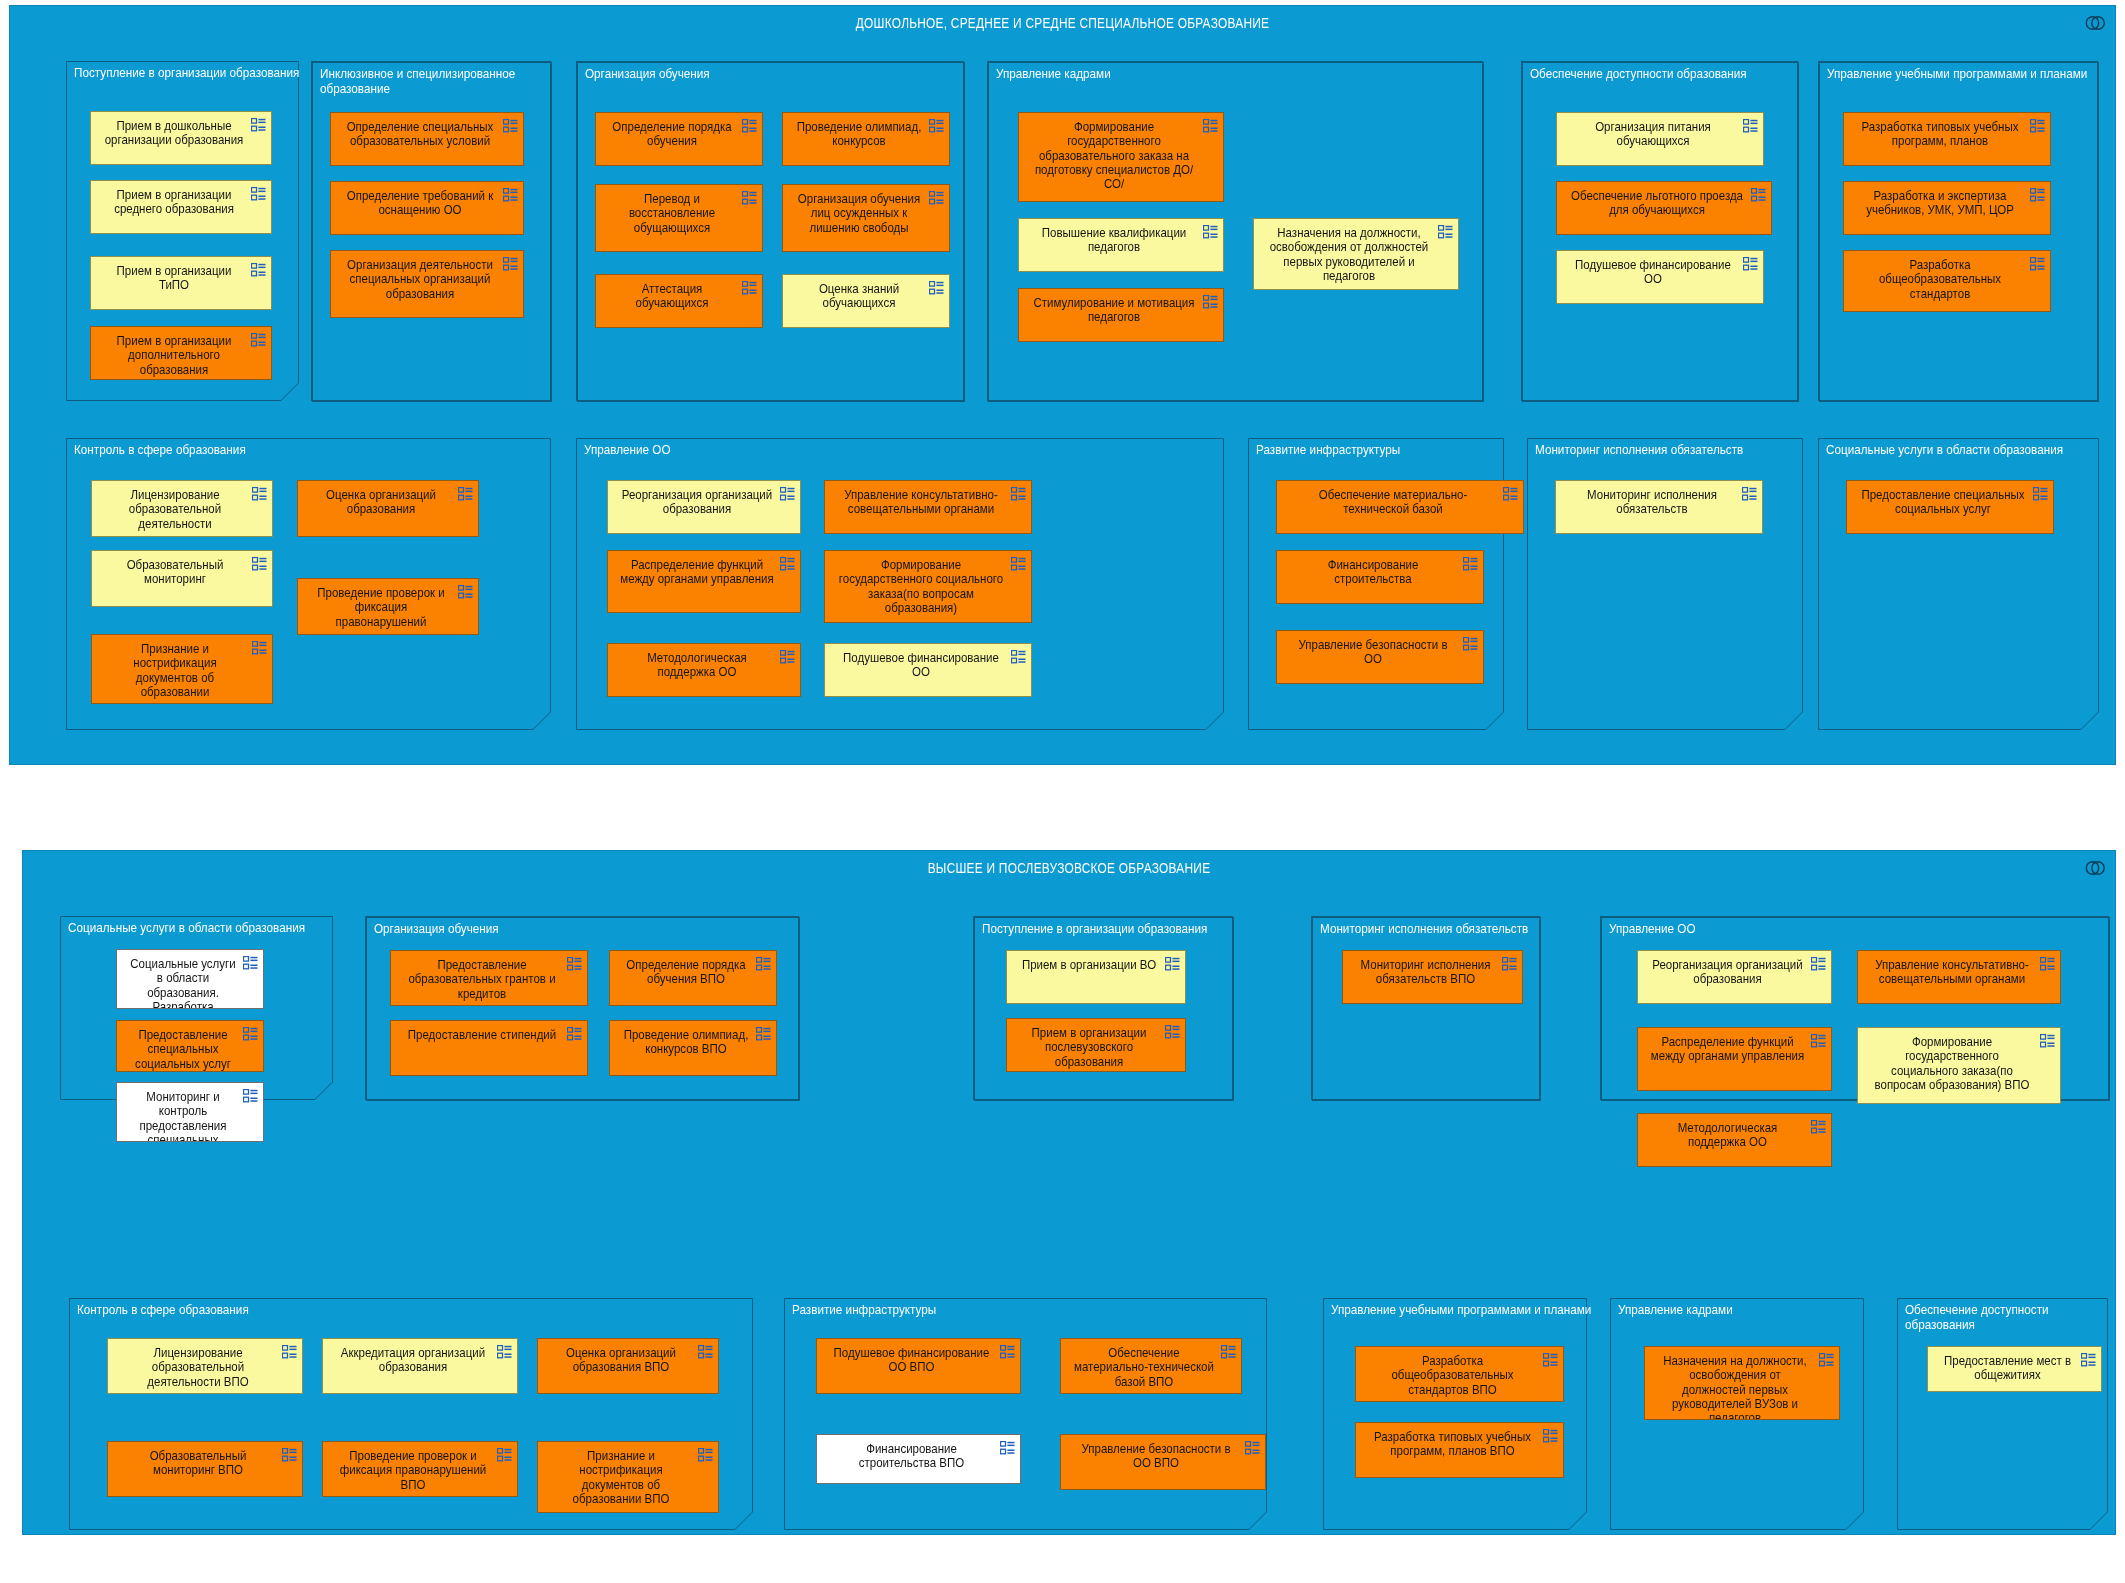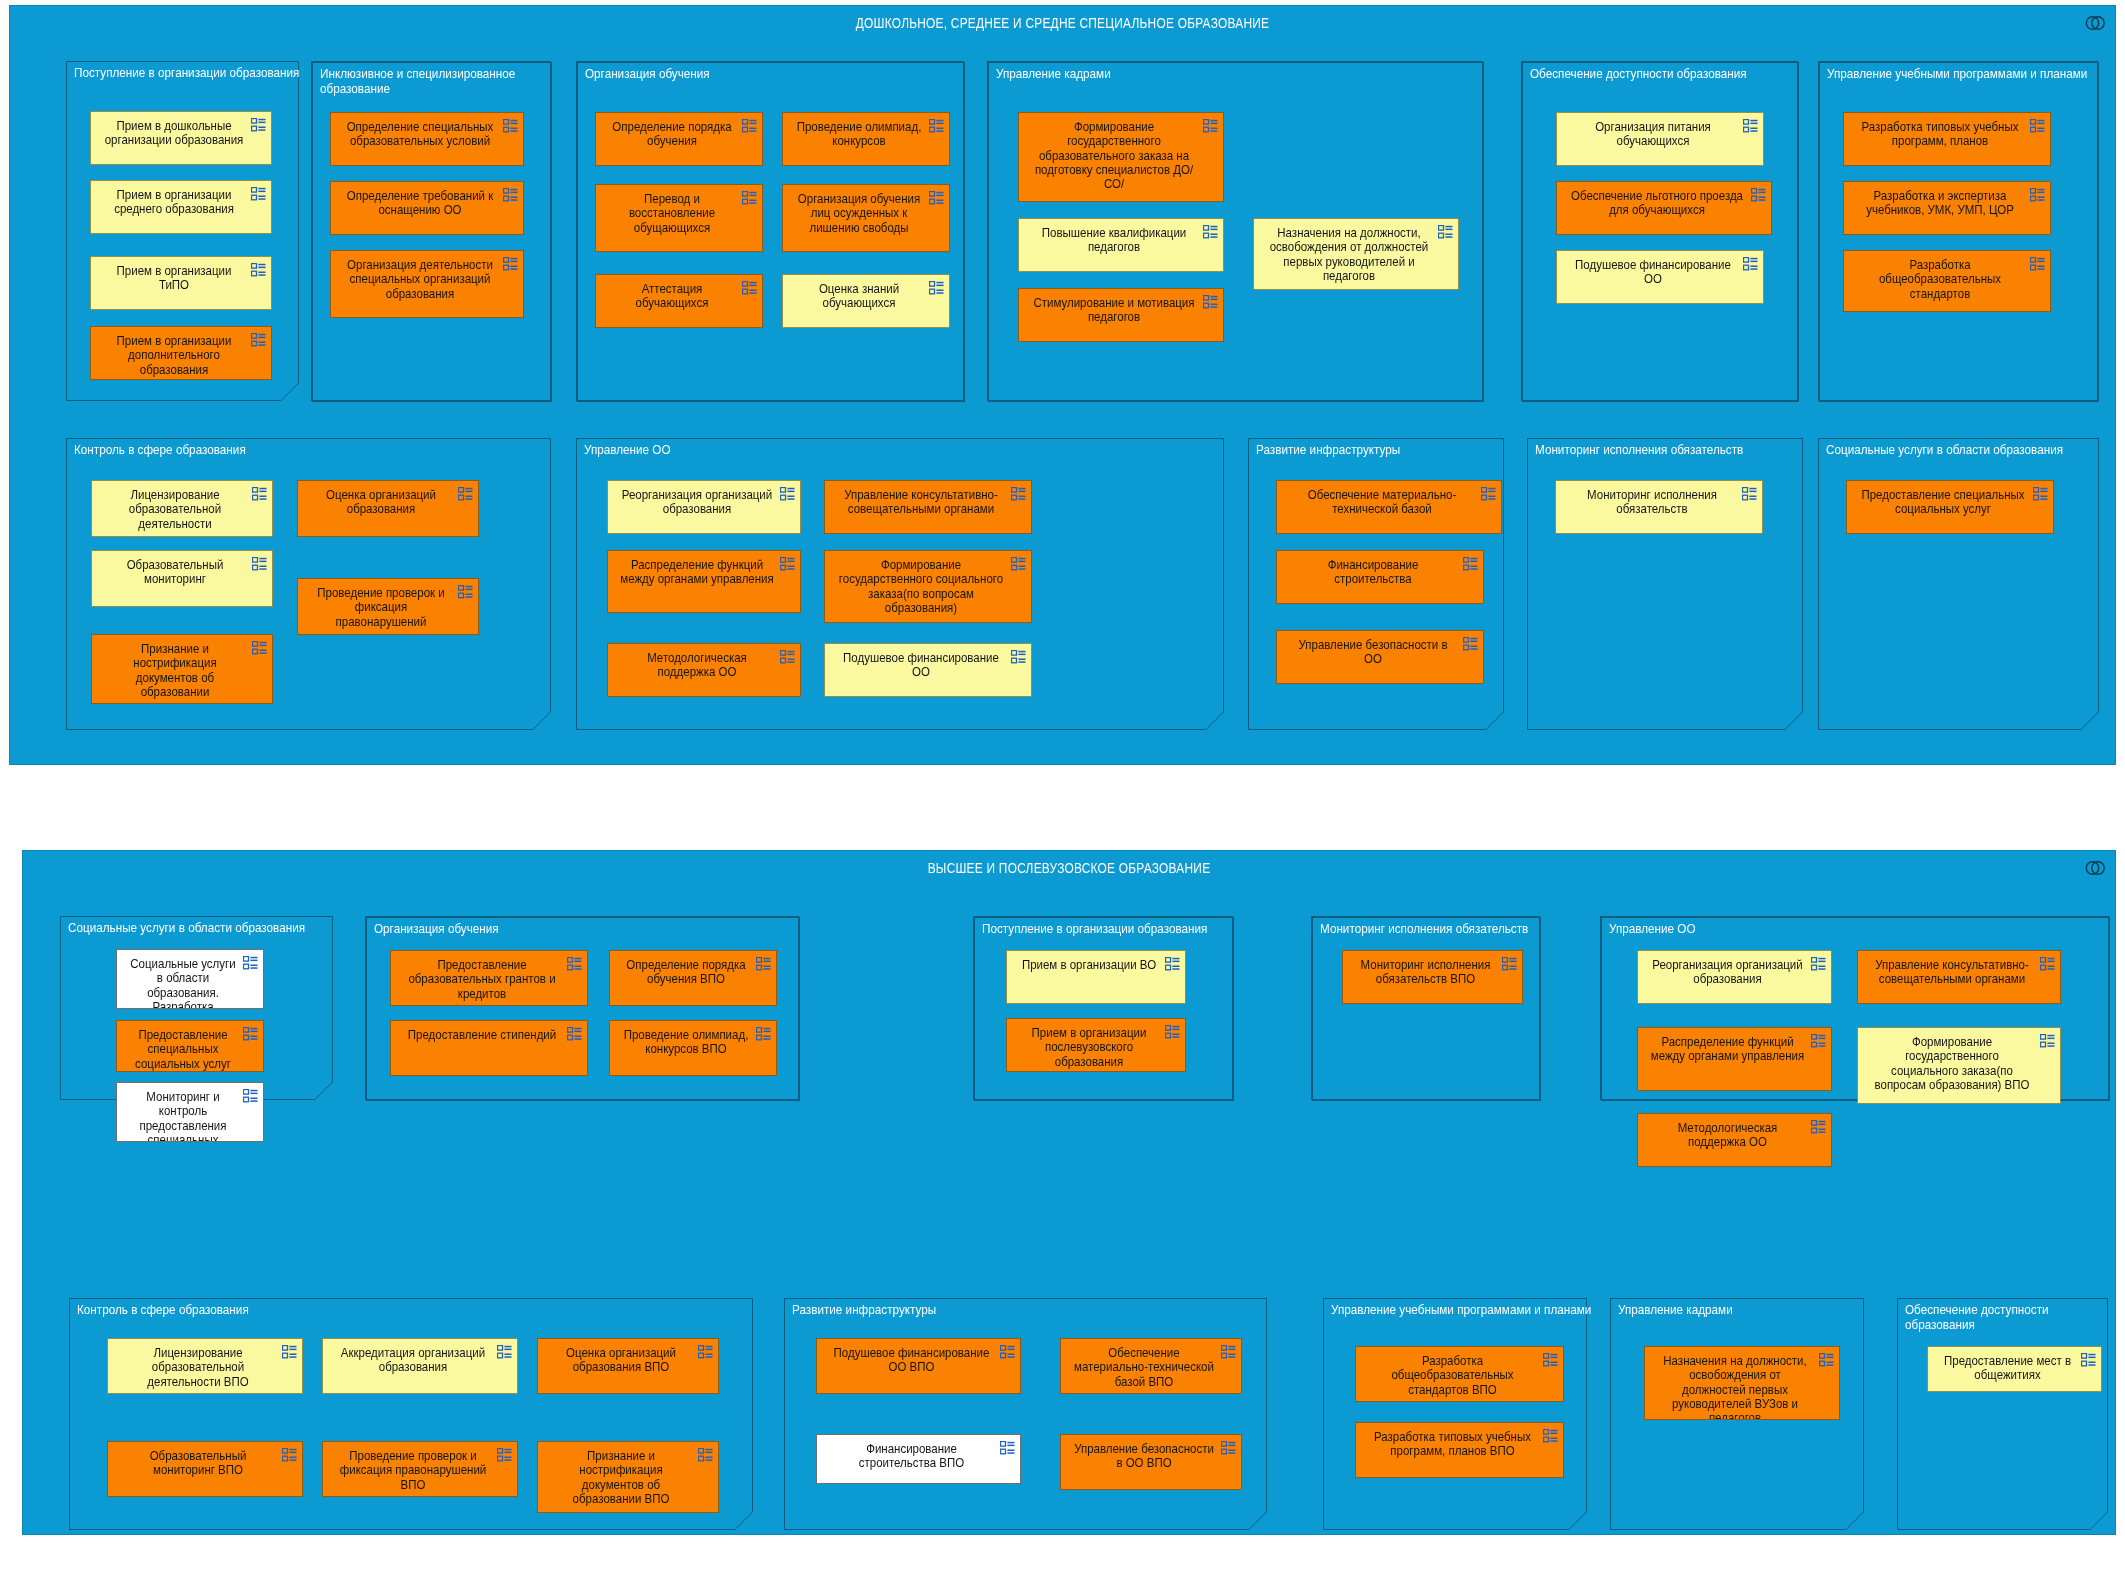--- a/index.html
+++ b/index.html
@@ -519,21 +519,21 @@
               <rect x="7.4" y="8.5" width="7.1" height="1.5" fill="#1f5fbf"></rect>
               <rect x="7.4" y="11.3" width="7.1" height="1.5" fill="#1f5fbf"></rect>
             </svg></span>
         </div>
       </div>
       <div class="group cut" style="left:1238px;top:432px;width:256px;height:292px;">
         <svg class="gframe" viewBox="0 0 256 292" width="256" height="292" xmlns="http://www.w3.org/2000/svg">
           <polygon points="0.5,0.5 255.5,0.5 255.5,274 238,291.5 0.5,291.5" fill="none" stroke="#0c5d80" stroke-width="1"></polygon>
         </svg>
         <div class="group-title">Развитие инфраструктуры</div>
-        <div class="node orange" style="left:28px;top:42px;width:226px;height:54px;">
+        <div class="node orange" style="left:28px;top:42px;width:248px;height:54px;">
           <span class="node-label">Обеспечение материально-технической базой</span>
           <span class="node-icon"><svg viewBox="0 0 15 14" width="15" height="14" xmlns="http://www.w3.org/2000/svg">
               <rect x="0.5" y="0.5" width="5" height="4.6" fill="none" stroke="#1f5fbf" stroke-width="1.3"></rect>
               <rect x="0.5" y="8.2" width="5" height="4.6" fill="none" stroke="#1f5fbf" stroke-width="1.3"></rect>
               <rect x="7.4" y="0.8" width="7.1" height="1.5" fill="#1f5fbf"></rect>
               <rect x="7.4" y="3.6" width="7.1" height="1.5" fill="#1f5fbf"></rect>
               <rect x="7.4" y="8.5" width="7.1" height="1.5" fill="#1f5fbf"></rect>
               <rect x="7.4" y="11.3" width="7.1" height="1.5" fill="#1f5fbf"></rect>
             </svg></span>
         </div>
@@ -899,21 +899,21 @@
           <span class="node-label">Финансирование строительства ВПО</span>
           <span class="node-icon"><svg viewBox="0 0 15 14" width="15" height="14" xmlns="http://www.w3.org/2000/svg">
               <rect x="0.5" y="0.5" width="5" height="4.6" fill="none" stroke="#1f5fbf" stroke-width="1.3"></rect>
               <rect x="0.5" y="8.2" width="5" height="4.6" fill="none" stroke="#1f5fbf" stroke-width="1.3"></rect>
               <rect x="7.4" y="0.8" width="7.1" height="1.5" fill="#1f5fbf"></rect>
               <rect x="7.4" y="3.6" width="7.1" height="1.5" fill="#1f5fbf"></rect>
               <rect x="7.4" y="8.5" width="7.1" height="1.5" fill="#1f5fbf"></rect>
               <rect x="7.4" y="11.3" width="7.1" height="1.5" fill="#1f5fbf"></rect>
             </svg></span>
         </div>
-        <div class="node orange" style="left:276px;top:136px;width:182px;height:56px;">
+        <div class="node orange" style="left:276px;top:136px;width:206px;height:56px;">
           <span class="node-label">Управление безопасности в ОО ВПО</span>
           <span class="node-icon"><svg viewBox="0 0 15 14" width="15" height="14" xmlns="http://www.w3.org/2000/svg">
               <rect x="0.5" y="0.5" width="5" height="4.6" fill="none" stroke="#1f5fbf" stroke-width="1.3"></rect>
               <rect x="0.5" y="8.2" width="5" height="4.6" fill="none" stroke="#1f5fbf" stroke-width="1.3"></rect>
               <rect x="7.4" y="0.8" width="7.1" height="1.5" fill="#1f5fbf"></rect>
               <rect x="7.4" y="3.6" width="7.1" height="1.5" fill="#1f5fbf"></rect>
               <rect x="7.4" y="8.5" width="7.1" height="1.5" fill="#1f5fbf"></rect>
               <rect x="7.4" y="11.3" width="7.1" height="1.5" fill="#1f5fbf"></rect>
             </svg></span>
         </div>

